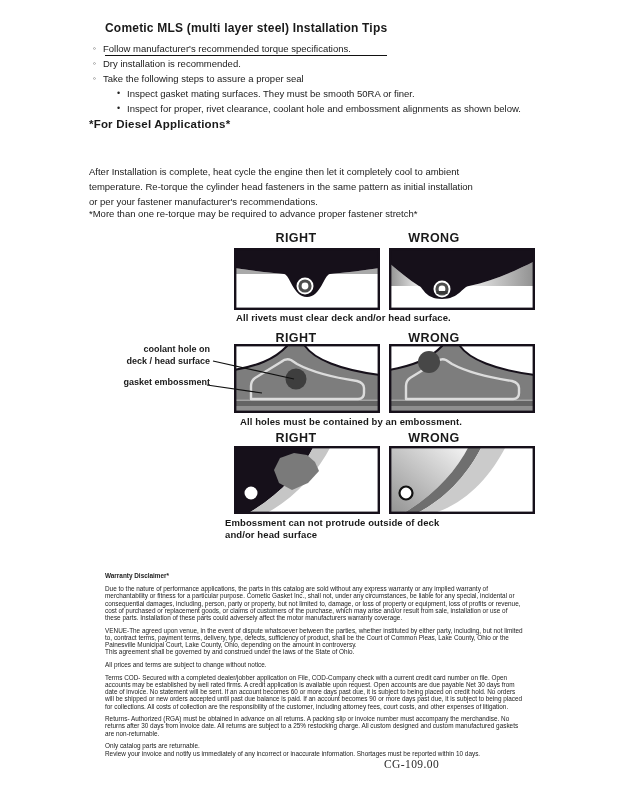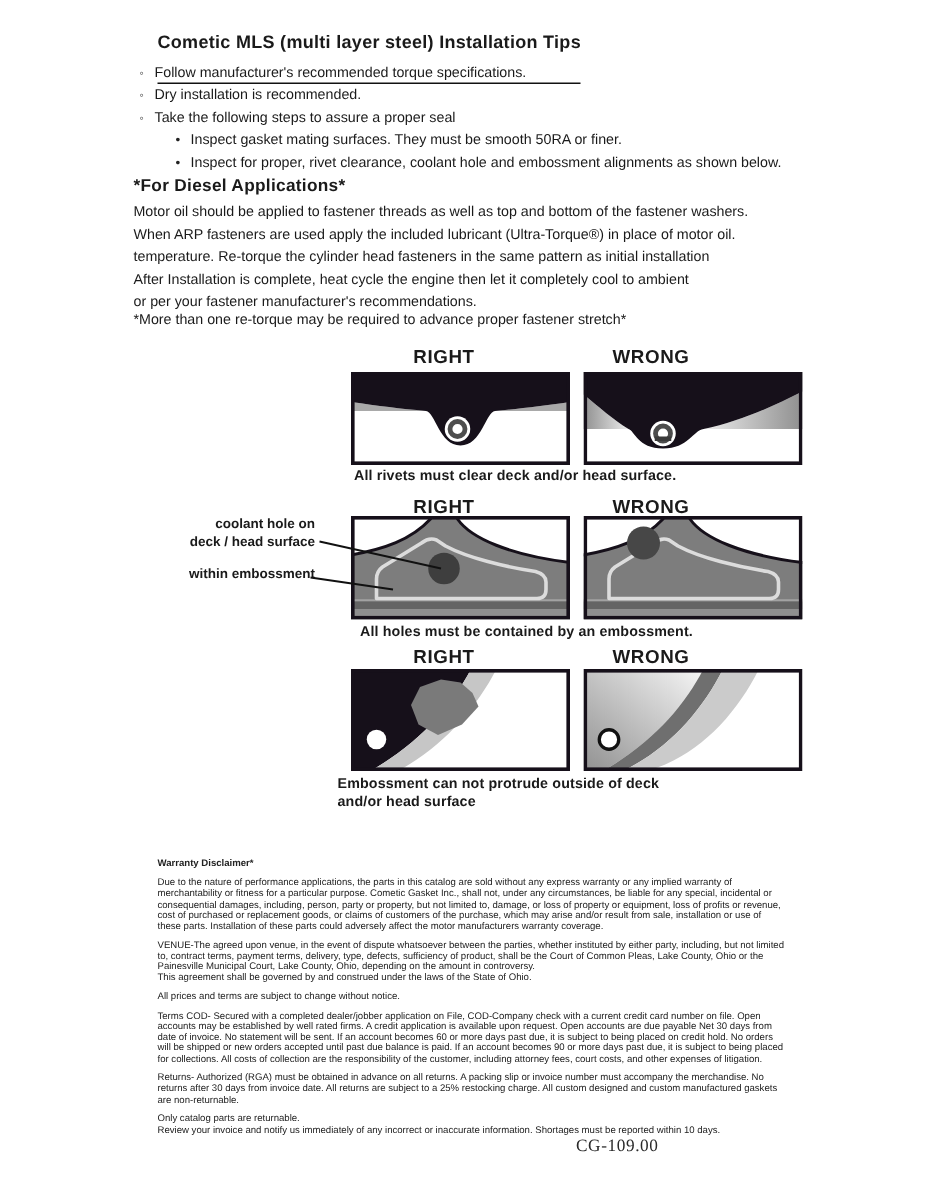--- a/index.html
+++ b/index.html
@@ -55,28 +55,24 @@
       <span>Inspect gasket mating surfaces.  They must be smooth 50RA or finer.</span>
     </div>
     <div class="b sub">
       <span class="m1">•</span>
       <span>Inspect for proper, rivet clearance, coolant hole and embossment alignments as shown below.</span>
     </div>
   </div>
 
   <div class="dz-head">*For Diesel Applications*</div>
 
-  <div class="para" style="top:134px;">
-    <div>Motor oil should be applied to fastener threads as well as top and bottom of the fastener washers.</div>
-    <div>When ARP fasteners are used apply the included lubricant (Ultra-Torque®) in place of motor oil.</div>
-  </div>
 
   <div class="para" style="top:164px;">
+    <div>After Installation is complete, heat cycle the engine then let it completely cool to ambient</div>
     <div>temperature. Re-torque the cylinder head fasteners in the same pattern as initial installation</div>
-    <div>After Installation is complete, heat cycle the engine then let it completely cool to ambient</div>
     <div>or per your fastener manufacturer's recommendations.</div>
   </div>
 
   <div class="para" style="top:206px;">*More than one re-torque may be required to advance proper fastener stretch*</div>
 
   <div class="dg-label" style="left:240px;top:231px;">RIGHT</div>
   <div class="dg-label" style="left:378px;top:231px;">WRONG</div>
 
   <div class="dbox" style="left:234px;top:248px;">
     <svg viewBox="0 0 146 62" width="146" height="62">
@@ -115,21 +111,21 @@
 
   <div class="caption" style="left:236px;top:312px;">All rivets must clear deck and/or head surface.</div>
 
   <div class="dg-label" style="left:240px;top:331px;">RIGHT</div>
   <div class="dg-label" style="left:378px;top:331px;">WRONG</div>
 
   <div class="ann" style="left:112px;top:344px;">
     <div>coolant hole on</div>
     <div>deck / head surface</div>
   </div>
-  <div class="ann" style="left:112px;top:377px;">within embossment</div>
+  <div class="ann" style="left:112px;top:377px;">gasket embossment</div>
 
   <div class="dbox" style="left:234px;top:344px;">
     <svg viewBox="0 0 146 69" width="146" height="69">
       <rect width="146" height="69" fill="#ffffff"></rect>
       <path d="M0,26 C22,22 40,16 53,2 L53,0 L71,0 L71,2 C80,15 106,26 146,31 L146,69 L0,69 Z" fill="#7d7d7d"></path>
       <rect y="55.5" width="146" height="1.5" fill="#a2a2a2"></rect>
       <rect y="57" width="146" height="5" fill="#646464"></rect>
       <rect y="62" width="146" height="7" fill="#8f8f8f"></rect>
       <path d="M0,26 C22,22 40,16 53,2 L53,0" fill="none" stroke="#16101a" stroke-width="2"></path>
       <path d="M71,0 L71,2 C80,15 106,26 146,31" fill="none" stroke="#16101a" stroke-width="2"></path>

